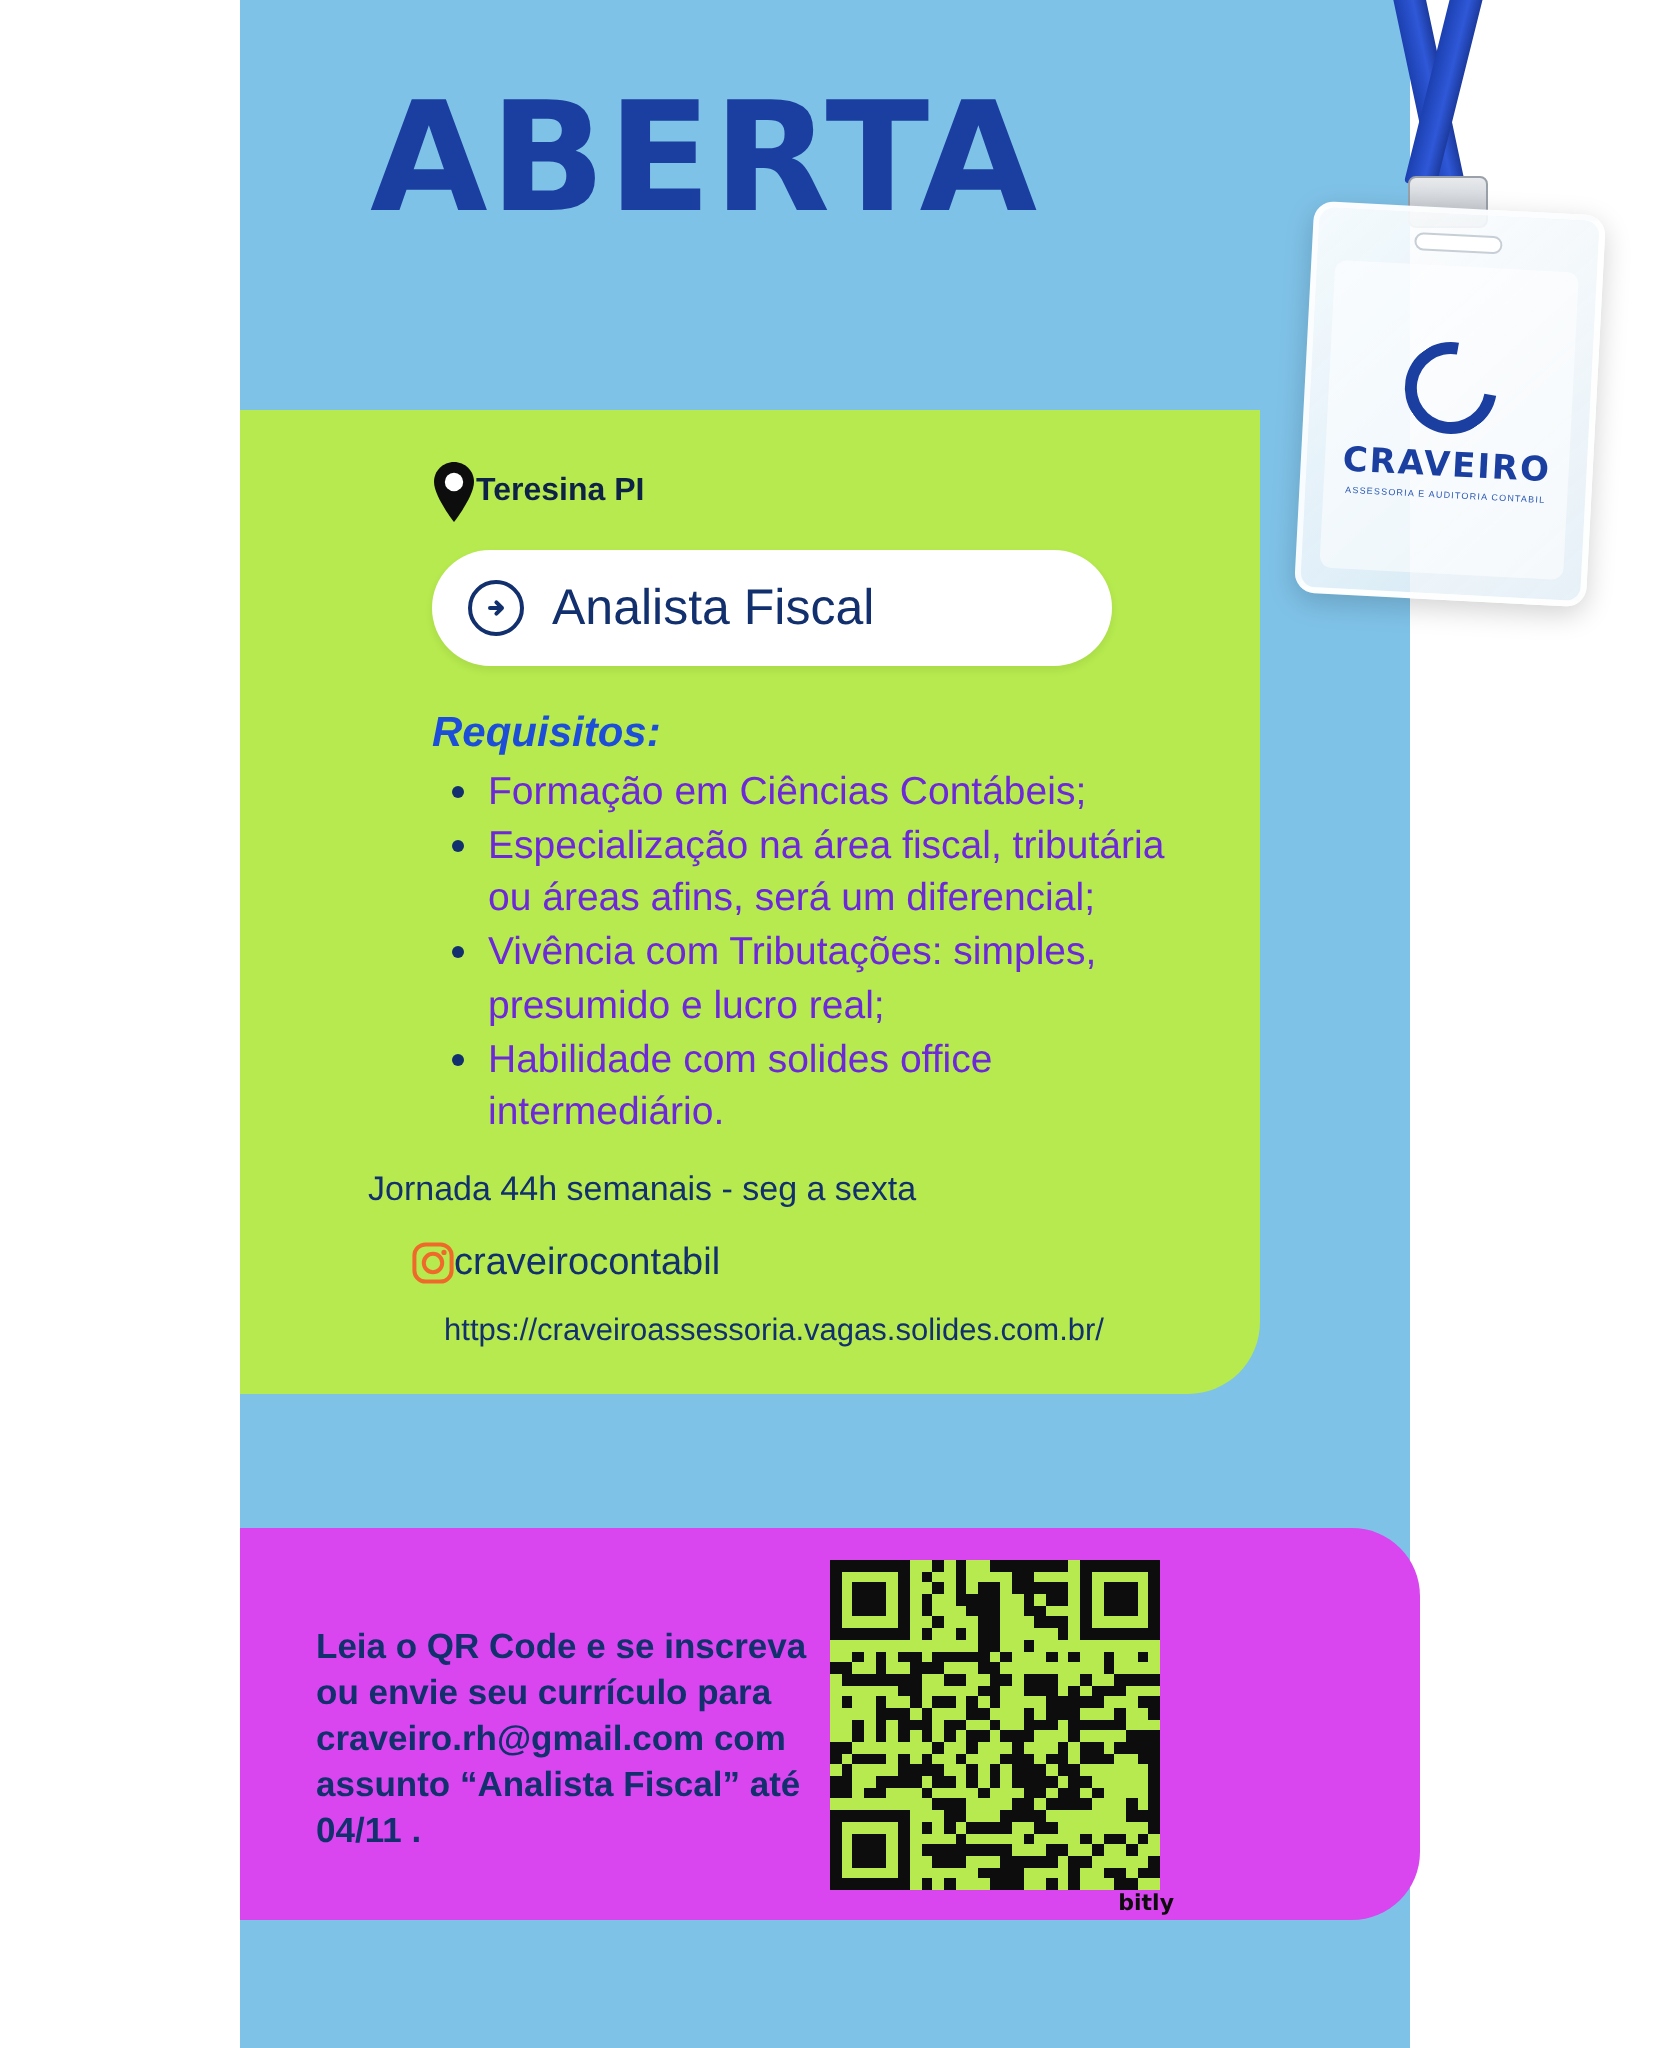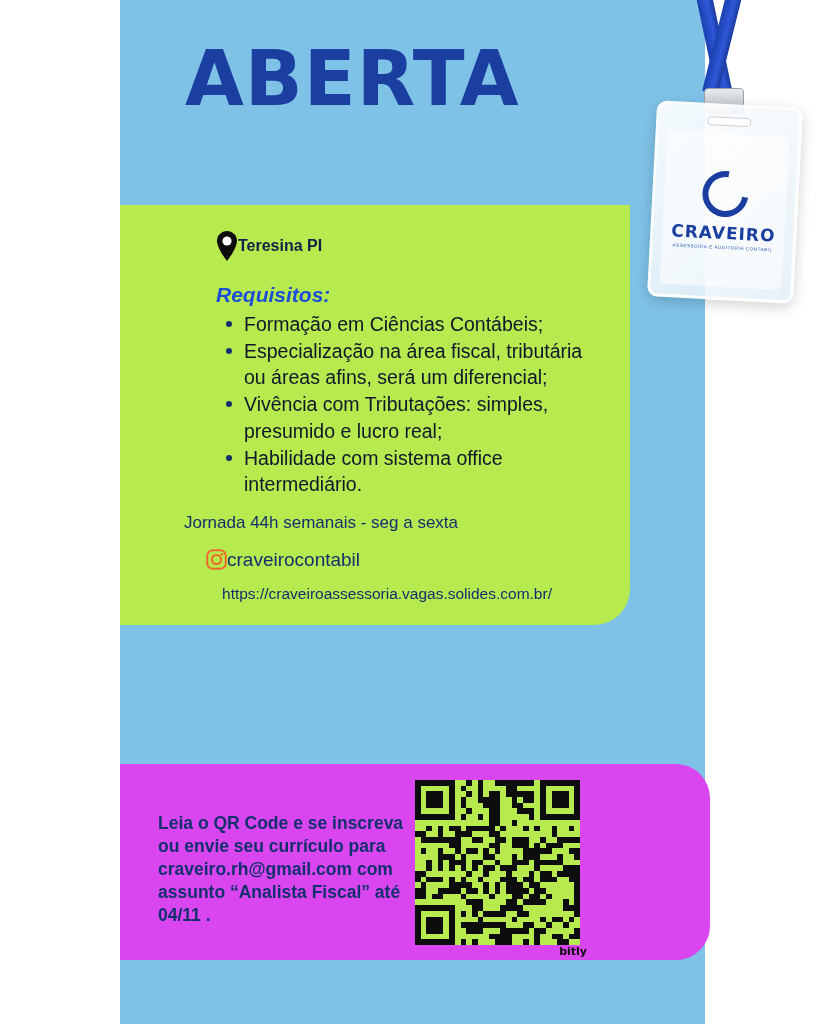--- a/index.html
+++ b/index.html
@@ -151,21 +151,21 @@
   ul.reqs {
     list-style: none;
     margin: 0 0 0 70px;
     padding: 0;
   }
   ul.reqs li {
     position: relative;
     padding-left: 20px;
     font-size: 19.5px;
     line-height: 1.34;
-    color: #0f172a;
+    color: #6d28d9;
     margin-bottom: 1px;
   }
   ul.reqs li::before {
     content: "";
     position: absolute; left: 2px; top: 10px;
     width: 6px; height: 6px; border-radius: 50%;
     background: #13306e;
   }
   .jornada {
     margin: 16px 0 0 0;
@@ -257,28 +257,36 @@
     <div class="loc">
       <span class="pin">
         <svg width="22" height="30" viewBox="0 0 22 30">
           <path d="M11 0C5.5 0 1 4.4 1 9.9c0 7.4 10 20.1 10 20.1s10-12.7 10-20.1C21 4.4 16.5 0 11 0z" fill="#0d0d0d"></path>
           <circle cx="11" cy="10" r="4.6" fill="#ffffff"></circle>
         </svg>
       </span>
       <span class="loc-text">Teresina PI</span>
     </div>
 
+    <div class="role-pill">
+      <span class="arrow-circle">
+        <svg width="14" height="14" viewBox="0 0 14 14">
+          <path d="M4 7h6M7.2 4.2L10 7l-2.8 2.8" fill="none" stroke="#13306e" stroke-width="2" stroke-linecap="round" stroke-linejoin="round"></path>
+        </svg>
+      </span>
+      <span class="role-text">Analista Fiscal</span>
+    </div>
 
     <div class="req-title">Requisitos:</div>
 
     <ul class="reqs">
       <li>Formação em Ciências Contábeis;</li>
       <li>Especialização na área fiscal, tributária ou áreas afins, será um diferencial;</li>
       <li>Vivência com Tributações: simples, presumido e lucro real;</li>
-      <li>Habilidade com sistema office intermediário.</li>
+      <li>Habilidade com solides office intermediário.</li>
     </ul>
 
     <div class="jornada">Jornada 44h semanais - seg a sexta</div>
 
     <div class="insta-row">
       <span class="insta-icon">
         <svg width="21" height="21" viewBox="0 0 21 21">
           <rect x="1.2" y="1.2" width="18.6" height="18.6" rx="5.6" fill="none" stroke="#ef6a2a" stroke-width="2"></rect>
           <circle cx="10.5" cy="10.5" r="4.6" fill="none" stroke="#ef6a2a" stroke-width="2"></circle>
           <circle cx="16" cy="5.2" r="1.3" fill="#ef6a2a"></circle>

